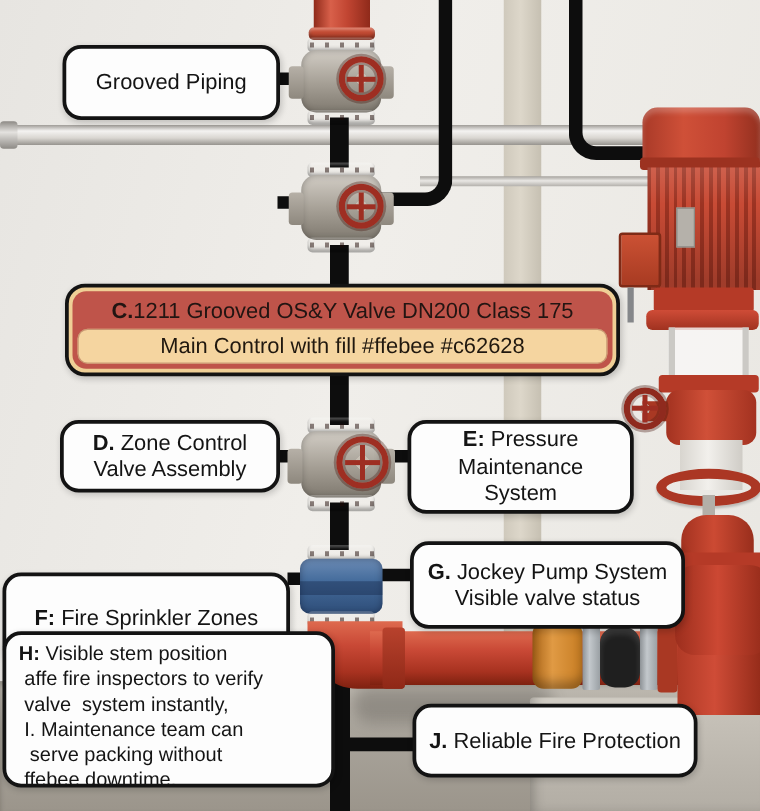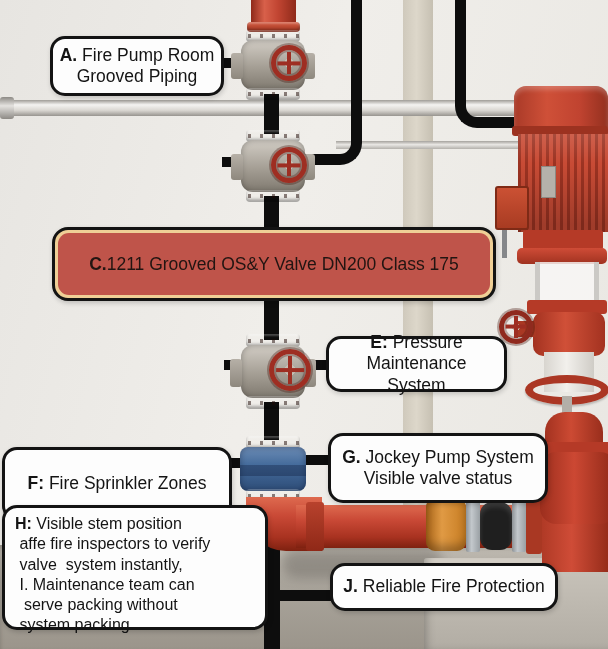--- a/index.html
+++ b/index.html
@@ -171,55 +171,59 @@
   <div class="abs" style="left:514px;top:321px;width:22px;height:16px;background:#a93823"></div>
   <div class="wheel" style="left:499px;top:310px;width:34px;height:34px;border-color:#8f2a1e"></div>
   <div class="abs" style="left:544px;top:352px;width:50px;height:40px;background:linear-gradient(90deg,#d8d5cf,#f2f0ec 45%,#cfccc6)"></div>
   <div class="abs" style="left:525px;top:375px;width:84px;height:30px;border:8px solid #ab3724;border-radius:50%;box-shadow:0 2px 2px rgba(0,0,0,.2)"></div>
   <div class="abs" style="left:562px;top:396px;width:10px;height:22px;background:#b3afa8"></div>
   <div class="abs" style="left:545px;top:412px;width:58px;height:38px;border-radius:20px 20px 4px 4px;background:linear-gradient(90deg,#a33220,#cc4a33 45%,#992e1c)"></div>
   <div class="abs boltrow" style="left:538px;top:442px;width:80px;height:16px;border-radius:5px;background:#b53a27"></div>
   <div class="abs" style="left:540px;top:452px;width:76px;height:72px;border-radius:16px;background:linear-gradient(90deg,#9c2e1d,#cc4833 45%,#8f2817)"></div>
 
   <div class="box" style="left:50px;top:36px;width:174px;height:60px">
-    <div><b>A.</b><span> Fire Pump Room</span></div>
     <div>Grooved Piping</div>
   </div>
 
 
   <div class="cbox" style="left:52px;top:227px;width:444px;height:74px">
     <div class="cbox-in">
       <div class="cbox-l1">
           <b>C.</b>
           <span> 1211 Grooved OS&amp;Y Valve DN200 Class 175</span>
         </div>
+      <div class="cbox-l2">Main Control with fill #ffebee #c62628</div>
     </div>
   </div>
 
-
-  <div class="box" style="left:326px;top:336px;width:181px;height:56px">
+  <div class="box" style="left:48px;top:336px;width:176px;height:58px">
+    <div><b>D.</b><span> Zone Control</span></div>
+    <div>Valve Assembly</div>
+  </div>
+
+  <div class="box" style="left:326px;top:336px;width:181px;height:75px">
     <div><b>E:</b><span> Pressure</span></div>
     <div>Maintenance System</div>
   </div>
 
-  <div class="box" style="left:2px;top:447px;width:230px;height:74px">
+  <div class="box" style="left:2px;top:458px;width:230px;height:74px">
     <div><b>F:</b><span> Fire Sprinkler Zones</span></div>
   </div>
 
   <div class="box" style="left:328px;top:433px;width:220px;height:70px">
     <div><b>G.</b><span> Jockey Pump System</span></div>
     <div>Visible valve status</div>
   </div>
 
   <div class="box hbox" style="left:2px;top:505px;width:266px;height:125px">
     <div class="hln"><b>H:</b><span> Visible stem position</span></div>
     <div class="hln"> affe fire inspectors to verify</div>
     <div class="hln"> valve  system instantly,</div>
     <div class="hln"> I. Maintenance team can</div>
     <div class="hln">  serve packing without</div>
-    <div class="hln"> system packing.</div>
-  </div>
-
-  <div class="box" style="left:330px;top:563px;width:228px;height:48px">
+    <div class="hln"> ffebee downtime.</div>
+  </div>
+
+  <div class="box" style="left:330px;top:563px;width:228px;height:59px">
     <div><b>J.</b><span> Reliable Fire Protection</span></div>
   </div>
 
 </div>
 
 </body></html>

